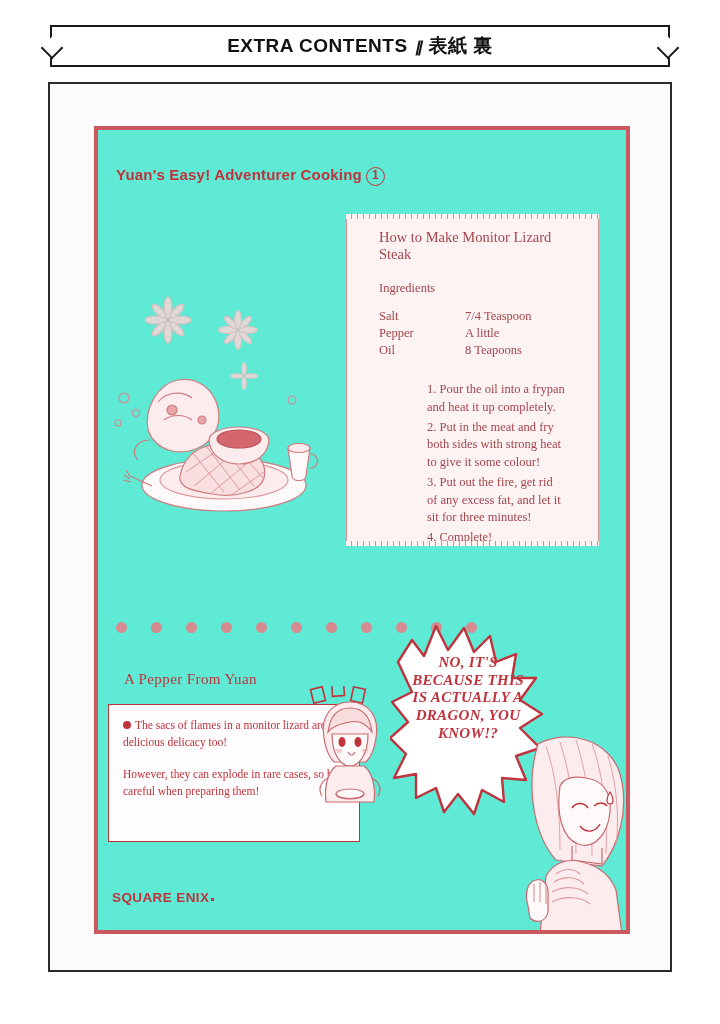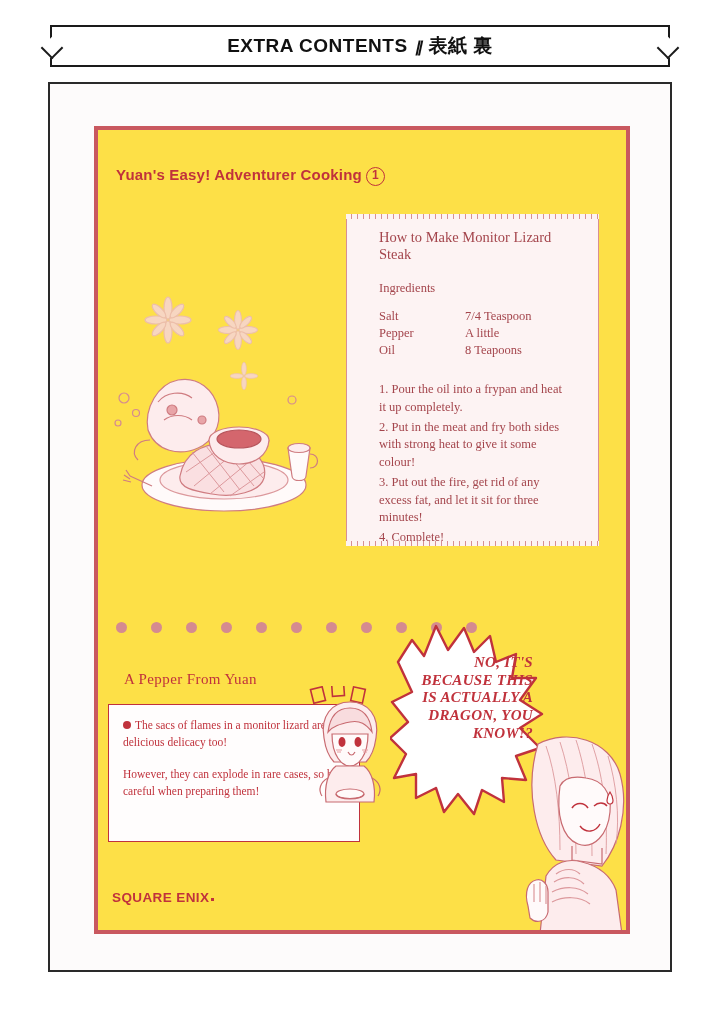--- a/index.html
+++ b/index.html
@@ -74,21 +74,21 @@
 
   
   .panel {
     position: absolute;
     left: 44px;
     top: 42px;
     width: 536px;
     height: 808px;
     border: 4px solid #c9585f;
     box-sizing: border-box;
-    background: #fde047;
+    background: #5eead4;
     overflow: hidden;
   }
 
   
   .cooking-title {
     position: absolute;
     left: 18px;
     top: 36px;
     font-size: 15px;
     font-weight: bold;
@@ -156,21 +156,21 @@
   .ing-table td {
     padding: 1px 0;
     vertical-align: top;
     color: #a4454c;
   }
   .ing-table td.qty { width: 46%; }
   .steps {
     font-size: 12.5px;
     line-height: 1.42;
   }
-  .steps div { margin-bottom: 2px; }
+  .steps div { margin-bottom: 2px; margin-left: 48px; }
 
   
   .food-art {
     position: absolute;
     left: 8px;
     top: 150px;
     width: 230px;
     height: 250px;
   }
 
@@ -233,21 +233,21 @@
     left: 292px;
     top: 492px;
     width: 156px;
     height: 216px;
   }
   .burst-text {
     position: absolute;
     left: 305px;
     top: 524px;
     width: 130px;
-    text-align: right;
+    text-align: center;
     color: #c0323c;
     font-size: 15px;
     font-weight: bold;
     font-style: italic;
     line-height: 1.18;
     font-family: "Liberation Serif", serif;
     letter-spacing: 0.3px;
   }
 
   

